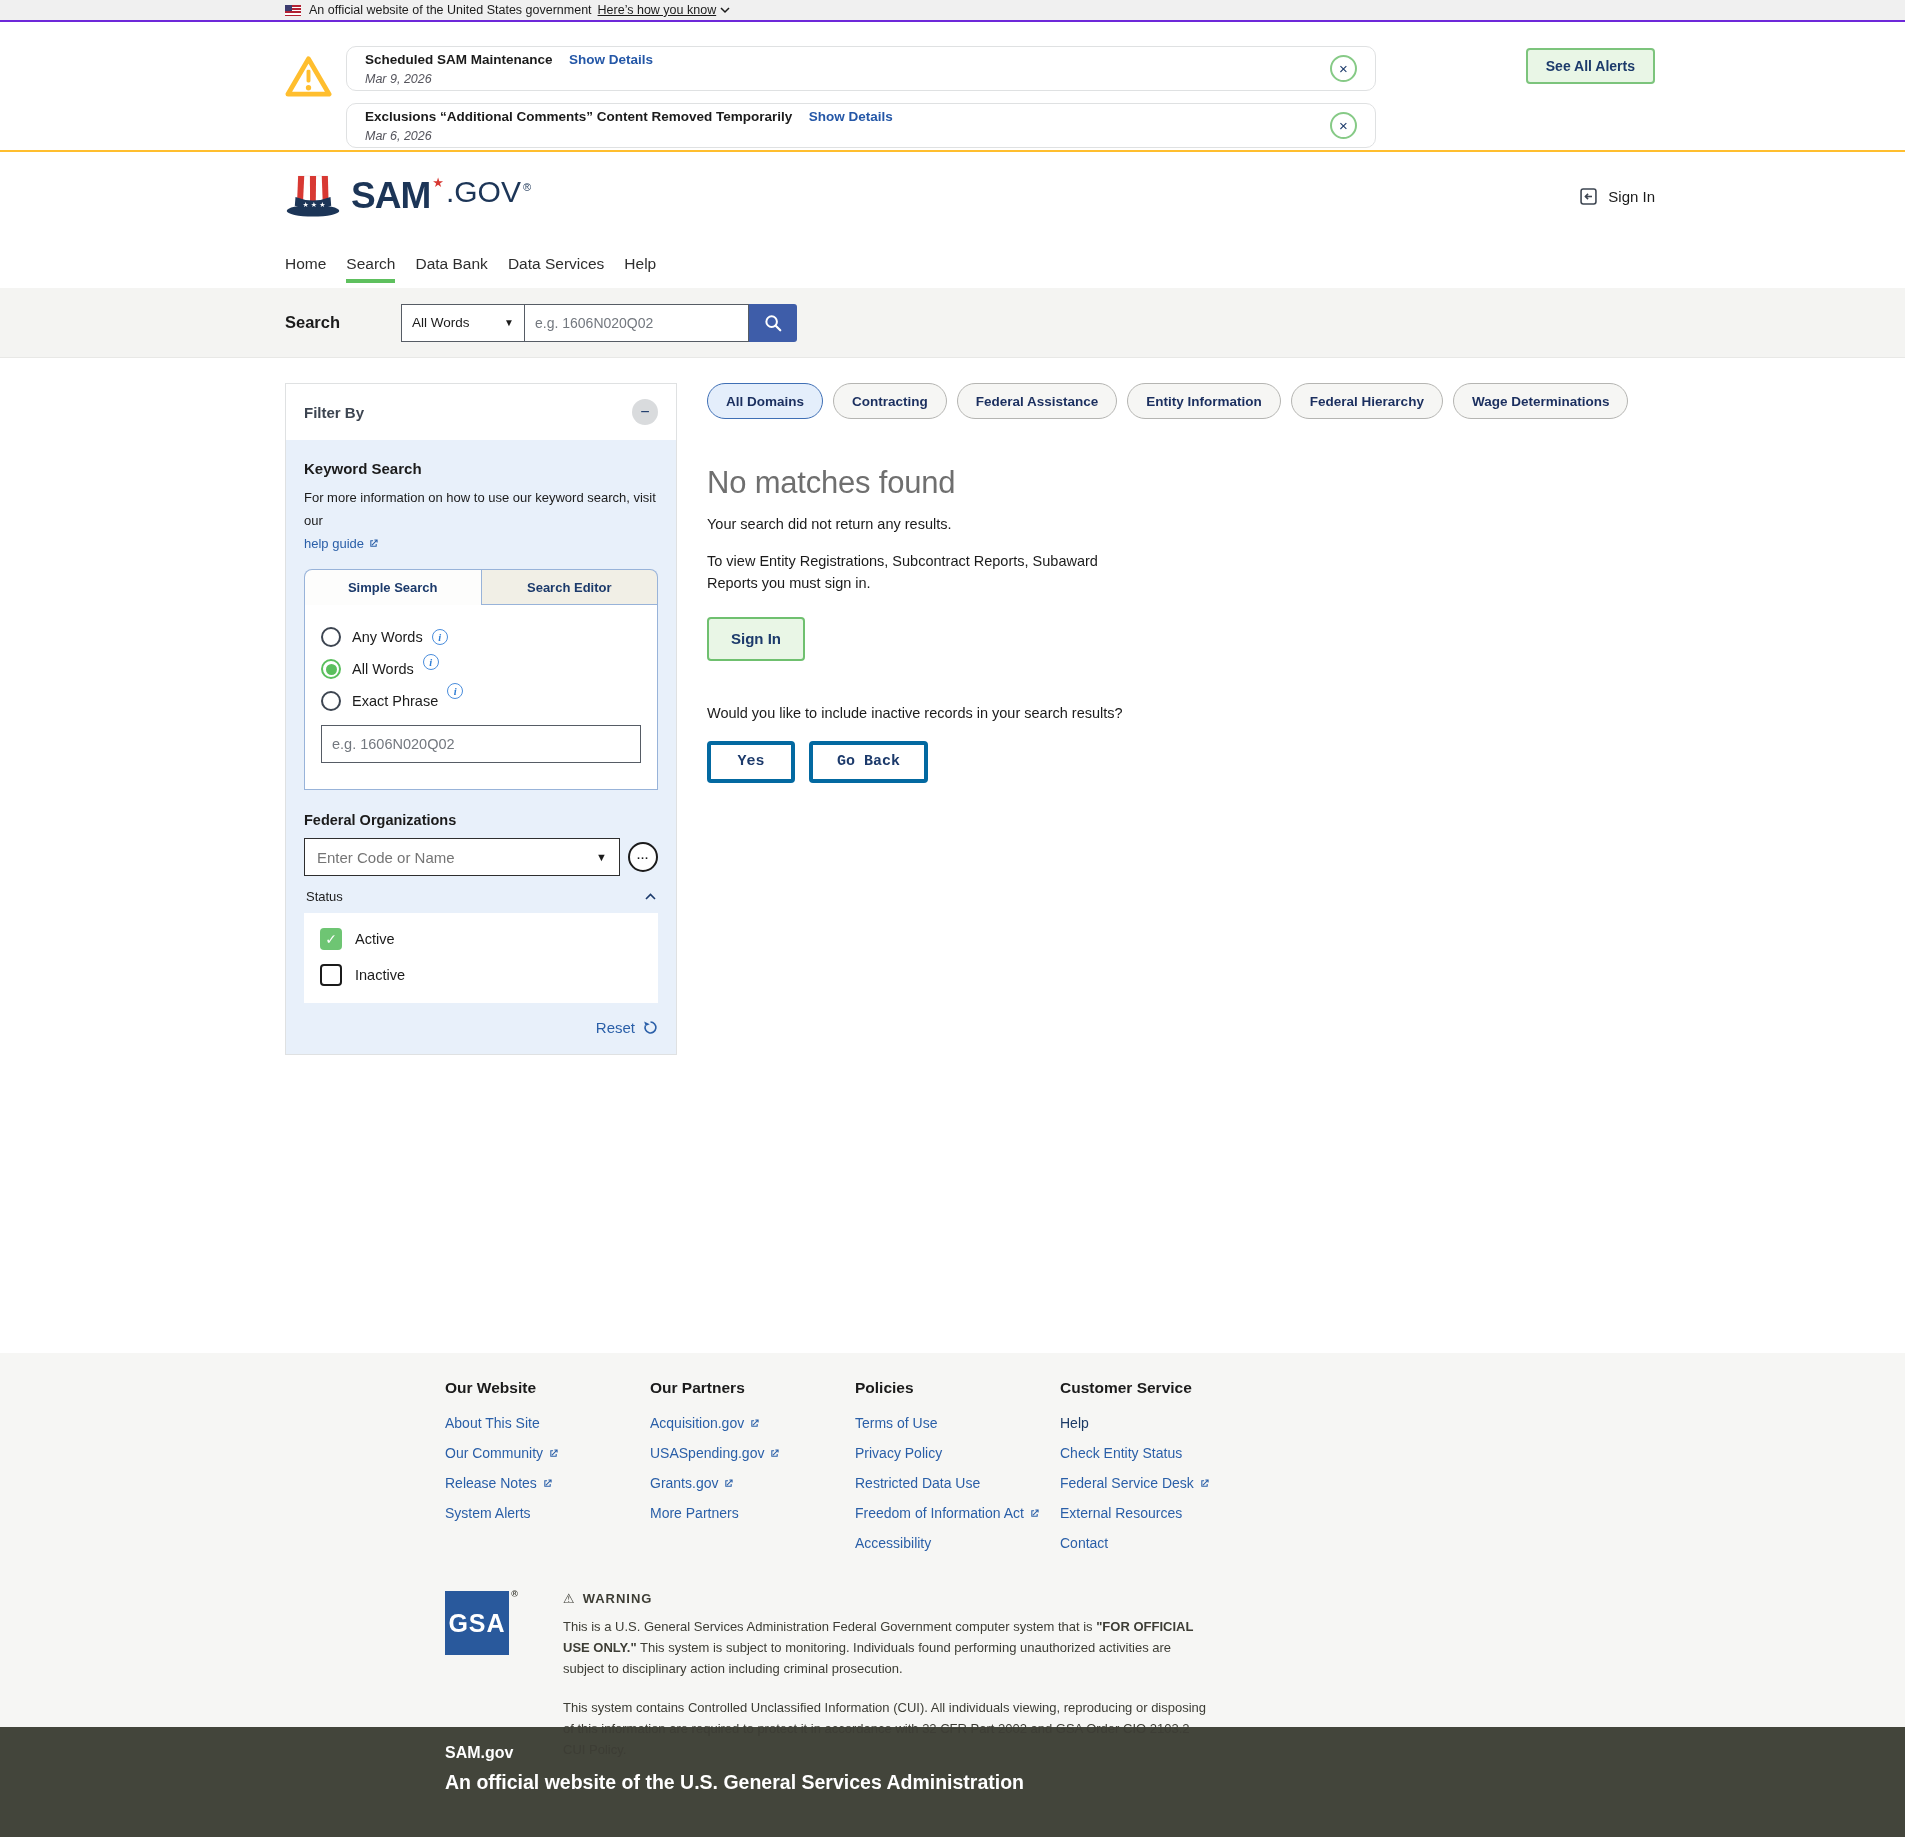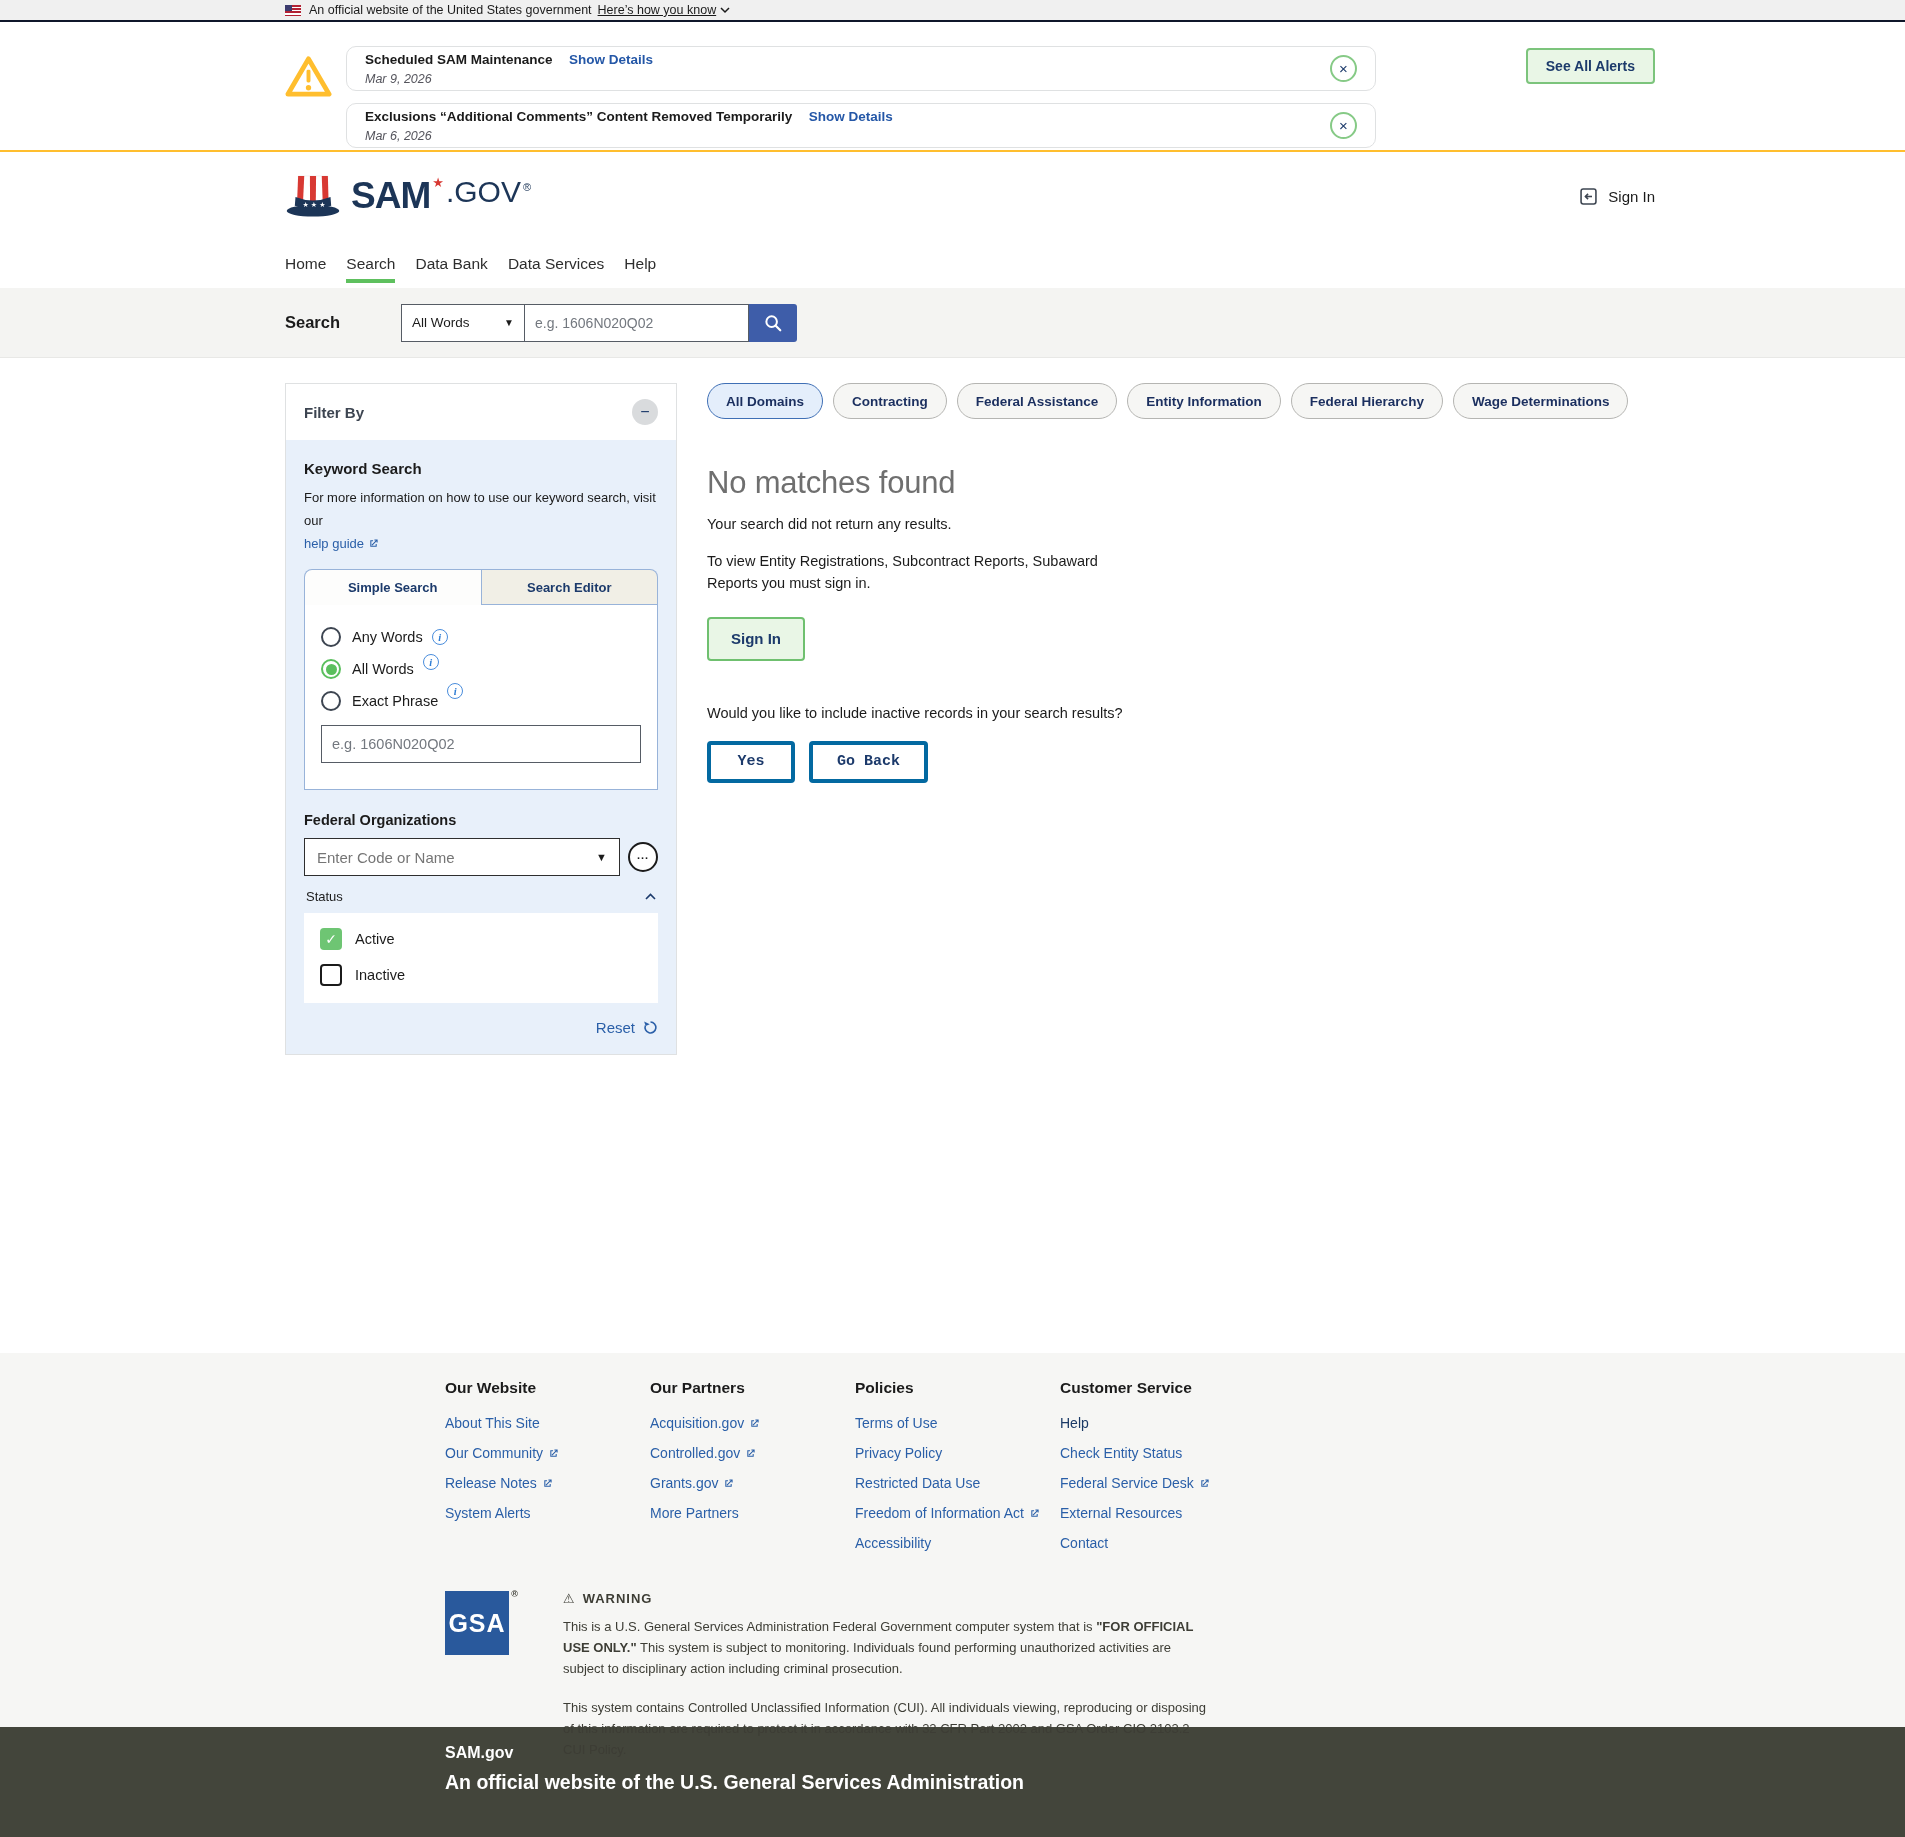--- a/index.html
+++ b/index.html
@@ -4,21 +4,21 @@
 <style>
   * { box-sizing: border-box; margin: 0; padding: 0; }
   html,body { background:#fff; }
   body {
     width:1905px; height:1837px; position:relative;
     font-family:"Liberation Sans","DejaVu Sans",sans-serif;
     color:#1b1b1b; overflow:hidden;
   }
   
   .gov-banner{
-    height:22px; background:#f0f0f0; border-bottom:2px solid #0f172a;
+    height:22px; background:#f0f0f0; border-bottom:2px solid #6d28d9;
     display:flex; align-items:center; padding-left:285px; font-size:12.5px; color:#1b1b1b;
   }
   .flag{ width:16px; height:11px; position:relative; background:
     repeating-linear-gradient(#b22234 0 1.6px,#fff 1.6px 3.2px); margin-right:8px; flex:none;}
   .flag::after{content:""; position:absolute; left:0; top:0; width:7px; height:6px; background:#3c3b6e;}
   .banner-link{ margin-left:6px; text-decoration:underline; color:#1b1b1b; cursor:pointer;}
   .banner-caret{ margin-left:4px; display:inline-flex;}
   
   .alerts{
     height:130px; background:#fff; border-bottom:2px solid #ffbe2e;
@@ -405,21 +405,21 @@
       <div class="f-col-head">Our Partners</div>
       <a class="f-link">
           <span>Acquisition.gov</span>
           <span class="ext-icon">
             <svg width="11" height="11" viewBox="0 0 24 24" fill="#2a5fa8">
               <path d="M14 3h7v7h-2.3V6.9l-9.2 9.2-1.6-1.6 9.2-9.2H14V3zM5 5h6v2.3H7.3v9.4h9.4V13H19v6H5V5z"></path>
             </svg>
           </span>
         </a>
       <a class="f-link">
-          <span>Controlled.gov</span>
+          <span>USASpending.gov</span>
           <span class="ext-icon">
             <svg width="11" height="11" viewBox="0 0 24 24" fill="#2a5fa8">
               <path d="M14 3h7v7h-2.3V6.9l-9.2 9.2-1.6-1.6 9.2-9.2H14V3zM5 5h6v2.3H7.3v9.4h9.4V13H19v6H5V5z"></path>
             </svg>
           </span>
         </a>
       <a class="f-link">
           <span>Grants.gov</span>
           <span class="ext-icon">
             <svg width="11" height="11" viewBox="0 0 24 24" fill="#2a5fa8">

